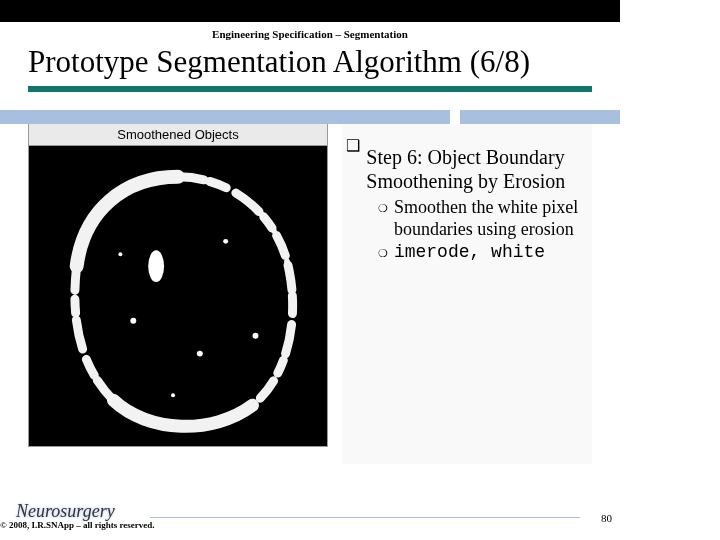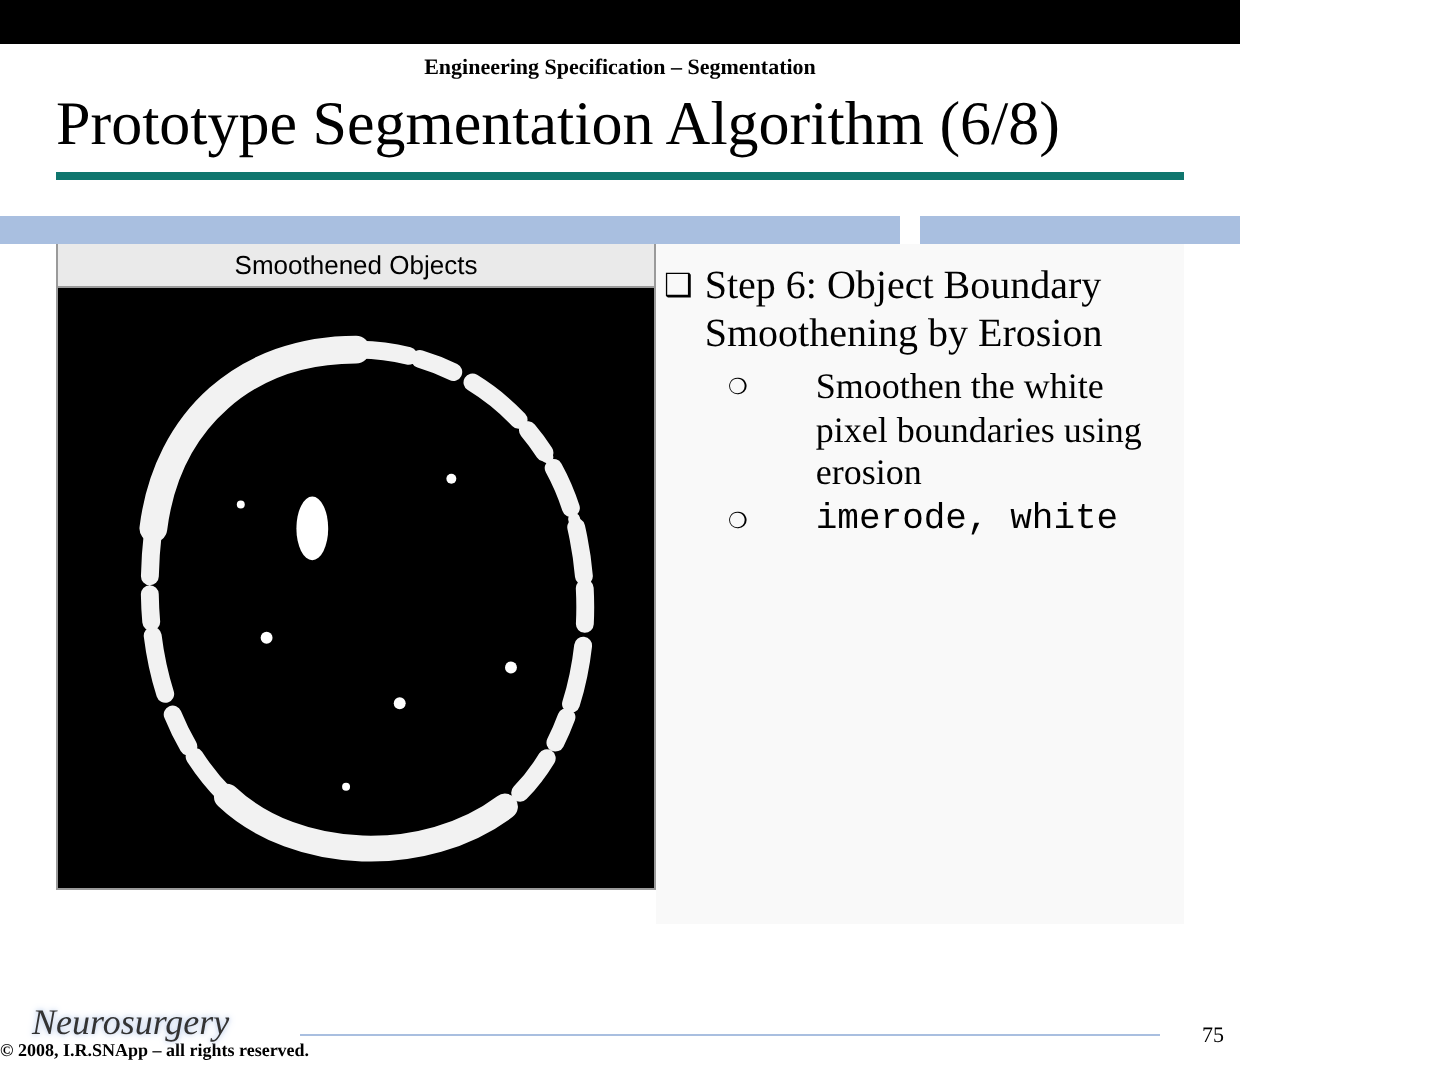--- a/index.html
+++ b/index.html
@@ -1,38 +1,38 @@
 <!DOCTYPE html>
 <html><head>
 <meta charset="utf-8">
 <style>
   * { box-sizing: border-box; margin: 0; padding: 0; }
   html, body { width: 720px; height: 540px; font-family: Georgia, 'Times New Roman', serif; background: #fff; color: #000; }
   .slide { position: relative; width: 620px; height: 540px; padding: 0; }
   .topbar { height: 22px; background: #000; }
   .breadcrumb { text-align: center; font-family: Georgia, serif; font-weight: bold; font-size: 11px; padding: 6px 0 2px; }
   .title-wrap { padding: 0 28px; }
-  .title { font-family: Georgia, serif; font-size: 31px; font-weight: normal; border-bottom: 4px solid #0f766e; padding: 2px 0 6px; }
+  .title { font-family: Georgia, serif; font-size: 31px; font-weight: normal; border-bottom: 6px solid #0f766e; padding: 2px 0 6px; }
   .accent { margin-top: 18px; height: 14px; display: flex; }
   .accent .left { flex: 1; background: #a9bfe0; }
   .accent .gap { width: 10px; }
   .accent .right { width: 160px; background: #a9bfe0; }
-  .content { display: flex; padding: 0 28px; margin-top: 0; }
+  .content { display: flex; gap: 14px; padding: 0 28px; margin-top: 0; }
   .imgcol { width: 300px; }
   .figure { width: 300px; background: #000; border: 1px solid #9a9a9a; border-top: none; }
   .fig-title-bar { background: #eaeaea; color: #000; text-align: center; font-family: Arial, sans-serif; font-size: 13px; padding: 3px 0; border-bottom: 1px solid #9a9a9a; }
   .fig-body { height: 300px; background: #000; position: relative; }
   .fig-body svg { width: 100%; height: 100%; display: block; }
   .textcol { flex: 1; padding-top: 10px; background: #f9f9f9; min-height: 340px; }
   .bullet-lvl1 { display: flex; align-items: flex-start; gap: 6px; font-family: Georgia, serif; font-size: 20px; margin-bottom: 4px; padding-left: 4px; }
   .bullet-lvl1 .mark { font-size: 16px; line-height: 24px; }
-  .bullet-lvl1 .txt { line-height: 1.18; }
+  .bullet-lvl1 .txt { line-height: 1.18; margin-top: 12px; }
   .bullet-lvl2 { display: flex; align-items: flex-start; gap: 6px; font-family: Georgia, serif; font-size: 18px; margin: 2px 0 2px 36px; }
   .bullet-lvl2 .mark { font-size: 11px; line-height: 22px; }
-  .bullet-lvl2 .txt { line-height: 1.2; margin-left: 28px; }
+  .bullet-lvl2 .txt { line-height: 1.2; }
   .code { font-family: 'Courier New', monospace; }
   .footer { position: absolute; bottom: 10px; left: 0; right: 0; }
   .footer-line { margin: 0 40px 0 150px; border-top: 1px solid #a9bfe0; }
   .logo { position: absolute; left: 16px; bottom: 8px; font-family: Liberation Serif, serif; font-style: italic; font-size: 18px; color: #333; text-shadow: 0 0 2px #c4d3ec, 0 0 4px #c4d3ec; }
   .copyright { font-family: Georgia, serif; font-weight: bold; font-size: 9px; color: #000; margin-top: 2px; }
   .pagenum { position: absolute; right: 8px; bottom: 6px; font-family: Georgia, serif; font-size: 11px; color: #000; }
 </style>
 </head>
 <body>
 
@@ -83,15 +83,15 @@
       <div class="bullet-lvl2">
         <span class="mark">❍</span>
         <span class="txt code">imerode, white</span>
       </div>
     </div>
   </div>
   <div class="footer">
     <div class="logo">Neurosurgery</div>
     <div class="footer-line"></div>
     <div class="copyright">© 2008, I.R.SNApp – all rights reserved.</div>
-    <div class="pagenum">75</div>
+    <div class="pagenum">80</div>
   </div>
 </div>
 
 </body></html>

